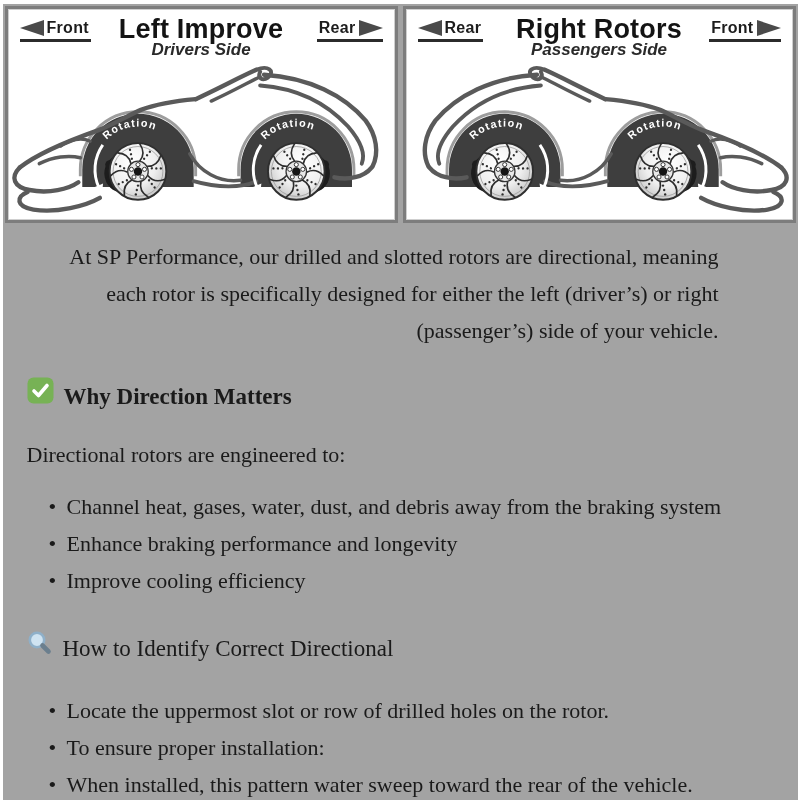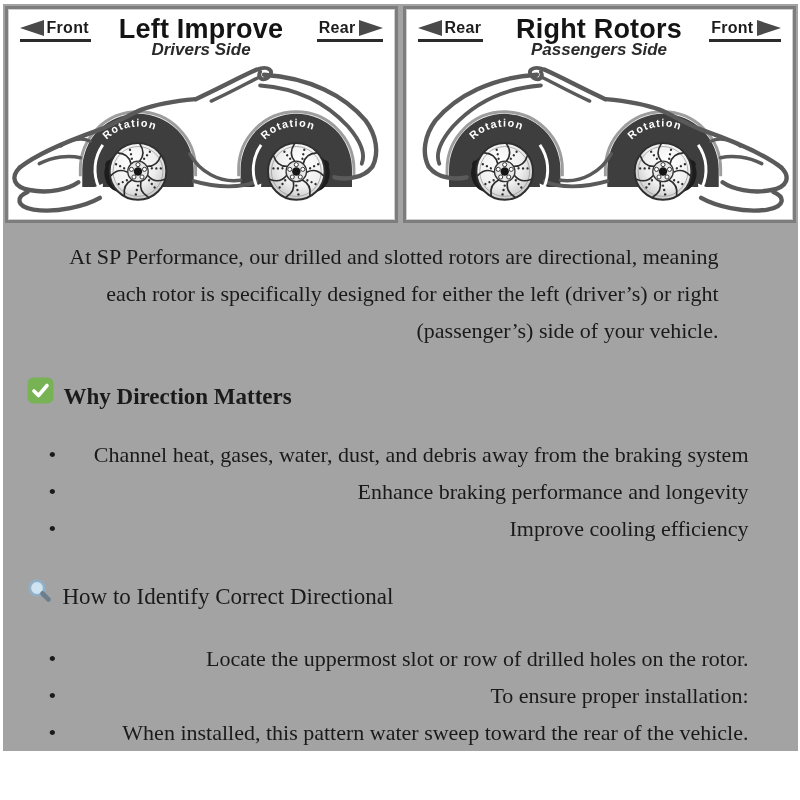--- a/index.html
+++ b/index.html
@@ -20,21 +20,21 @@
   .panel-title{font-size:27px;font-weight:bold;color:#141414;line-height:26px;letter-spacing:.2px;}
   .panel-subtitle{font-size:17px;font-weight:bold;font-style:italic;color:#2a2a2a;line-height:16px;}
   .car-svg{display:block;width:100%;height:auto;}
 
   
   .article{padding:0 24px;font-size:22px;line-height:37px;color:#1a1a1a;}
   .intro{margin:15px 0 23px 0;max-width:692px;text-align:right;}
   .sec-heading{display:flex;align-items:flex-end;gap:10px;font-size:23px;font-weight:bold;margin:0 0 21px 0;line-height:37px;}
   .sec-heading.plain{font-weight:normal;margin:26px 0 25px 0;}
   .lead{margin:0 0 15px 0;}
-  .blist{list-style:none;margin:0 0 0 0;padding:0 0 0 22px;max-width:700px;text-align:right;}
+  .blist{list-style:none;margin:0 0 0 0;padding:0 0 0 22px;max-width:700px;}
   .blist li{position:relative;padding-left:18px;margin:0;}
   .blist li::before{content:"\2022";position:absolute;left:0;top:0;}
   .icon-box{flex:0 0 auto;display:inline-block;margin-top:5px;}
 </style>
 </head>
 <body>
 
 <div class="page">
 
   <div class="diagram">
@@ -225,20 +225,21 @@
     <h2 class="sec-heading">
       <span class="icon-box">
         <svg width="27" height="27" viewBox="0 0 27 27">
           <rect x="0.5" y="0.5" width="26" height="26" rx="6" fill="#77b255"></rect>
           <path d="M 7,14 L 11.5,18.5 L 20,8.5" fill="none" stroke="#ffffff" stroke-width="3.6" stroke-linecap="round" stroke-linejoin="round"></path>
         </svg>
       </span>
       <span>Why Direction Matters</span>
     </h2>
 
+    <p class="lead">Directional rotors are engineered to:</p>
 
     <ul class="blist">
       <li>Channel heat, gases, water, dust, and debris away from the braking system</li>
       <li>Enhance braking performance and longevity</li>
       <li>Improve cooling efficiency</li>
     </ul>
 
     <h3 class="sec-heading plain">
       <span class="icon-box">
         <svg width="26" height="26" viewBox="0 0 26 26">

